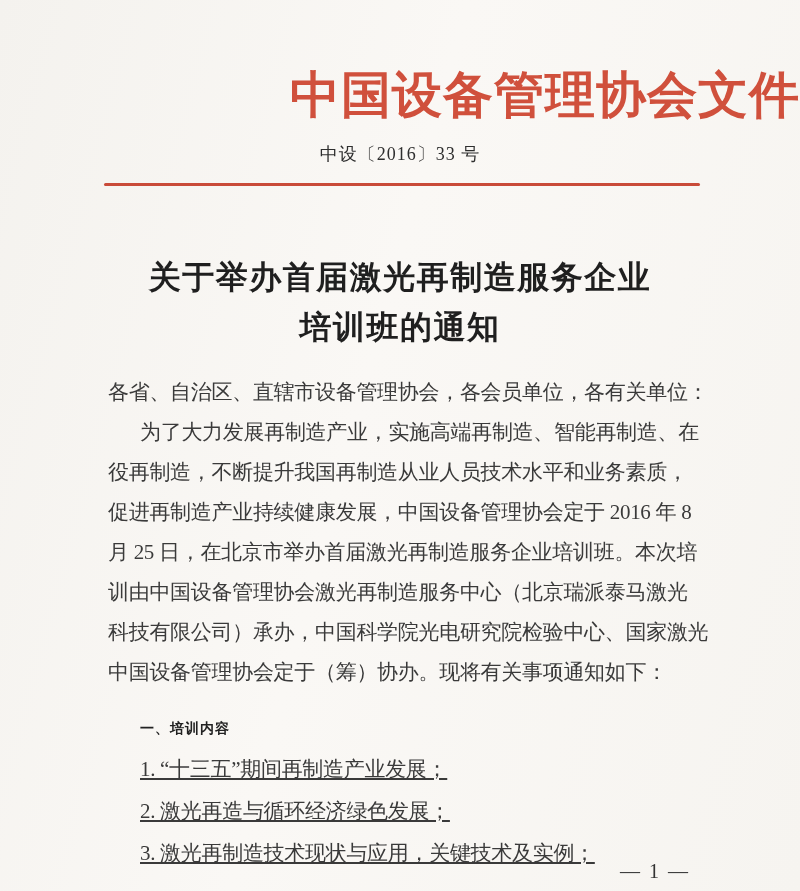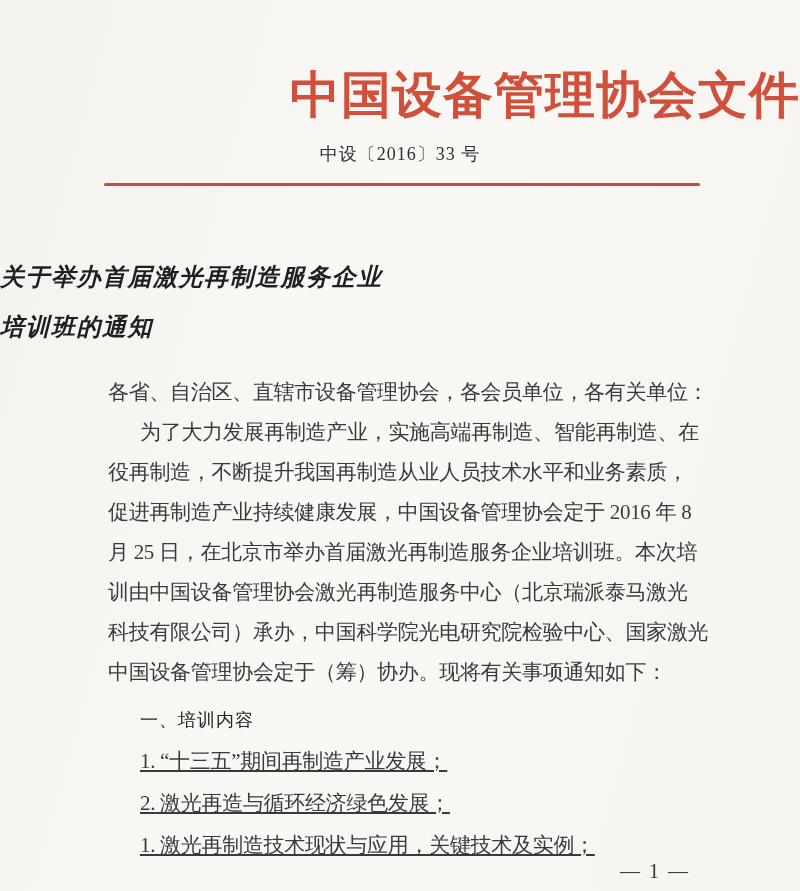--- a/index.html
+++ b/index.html
@@ -28,40 +28,40 @@
     color:#2e2e2e;
     white-space:nowrap;
   }
   .red-rule {
     position:absolute; top:183px; left:104px;
     width:596px; height:3px; border-radius:2px;
     background: var(--rule_red, #c94b39);
   }
   .doc-title {
     position:absolute; top:252px; left:0; right:0;
-    font-size:24px; font-weight:700; line-height:50px;
+    text-align:center;
+    font-size:32px; font-weight:700; line-height:50px;
     letter-spacing:1.5px;
     color: var(--ink_strong, #1f1f1f);
     white-space:nowrap;
-    font-style:italic;
   }
   .body-text {
     position:absolute; top:372px; left:108px; width:610px;
     font-size:21px; line-height:40px; letter-spacing:-0.3px;
     white-space:nowrap;
   }
   .line { height:40px; }
   .para-start { }
   .indent { padding-left:32px; }
   .section {
-    font-weight:400;
-    margin-top:8px;
+    font-weight:700;
+    margin-top:16px;
     color:#222;
     font-family:"Liberation Sans","DejaVu Sans",sans-serif;
-    font-size:18px;
+    font-size:14px;
     letter-spacing:1px;
   }
   .list-item { height:42px; line-height:42px;text-decoration:underline; }
   .footer {
     position:absolute; top:860px; right:110px;
     font-size:20px; letter-spacing:2px; color:#333;
     white-space:nowrap;
   }
 </style>
 </head>
@@ -88,18 +88,18 @@
     <div class="line">促进再制造产业持续健康发展，中国设备管理协会定于 2016 年 8</div>
     <div class="line">月 25 日，在北京市举办首届激光再制造服务企业培训班。本次培</div>
     <div class="line">训由中国设备管理协会激光再制造服务中心（北京瑞派泰马激光</div>
     <div class="line">科技有限公司）承办，中国科学院光电研究院检验中心、国家激光</div>
     <div class="line">中国设备管理协会定于（筹）协办。现将有关事项通知如下：</div>
 
     <div class="line indent section">一、培训内容</div>
 
     <div class="list-item indent">1. “十三五”期间再制造产业发展；</div>
     <div class="list-item indent">2. 激光再造与循环经济绿色发展；</div>
-    <div class="list-item indent">1. 激光再制造技术现状与应用，关键技术及实例；</div>
+    <div class="list-item indent">3. 激光再制造技术现状与应用，关键技术及实例；</div>
   </div>
 
   <div class="footer">— 1 —</div>
 
 </div>
 
 </body></html>

